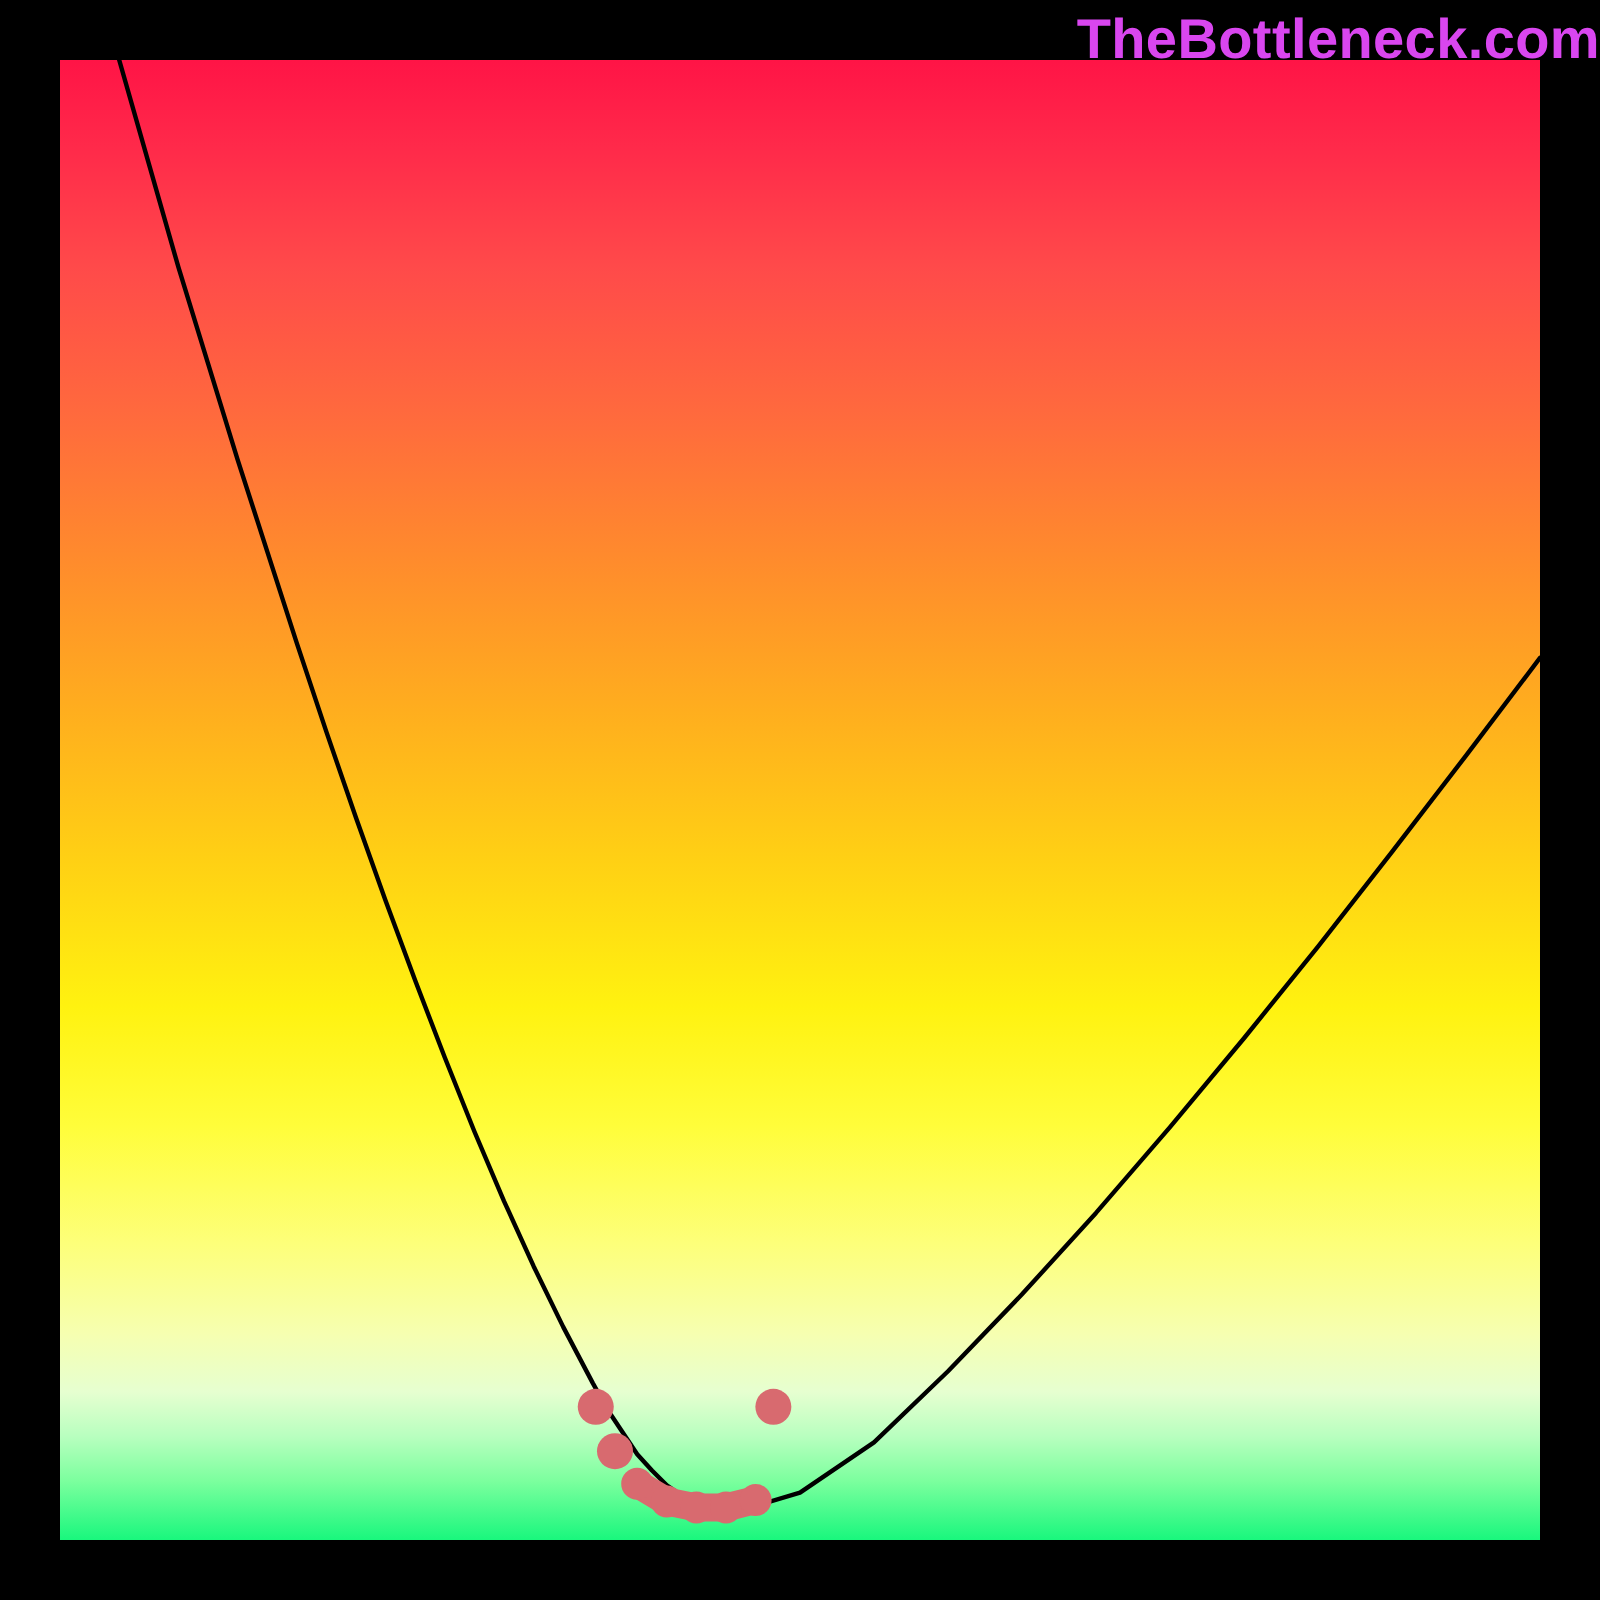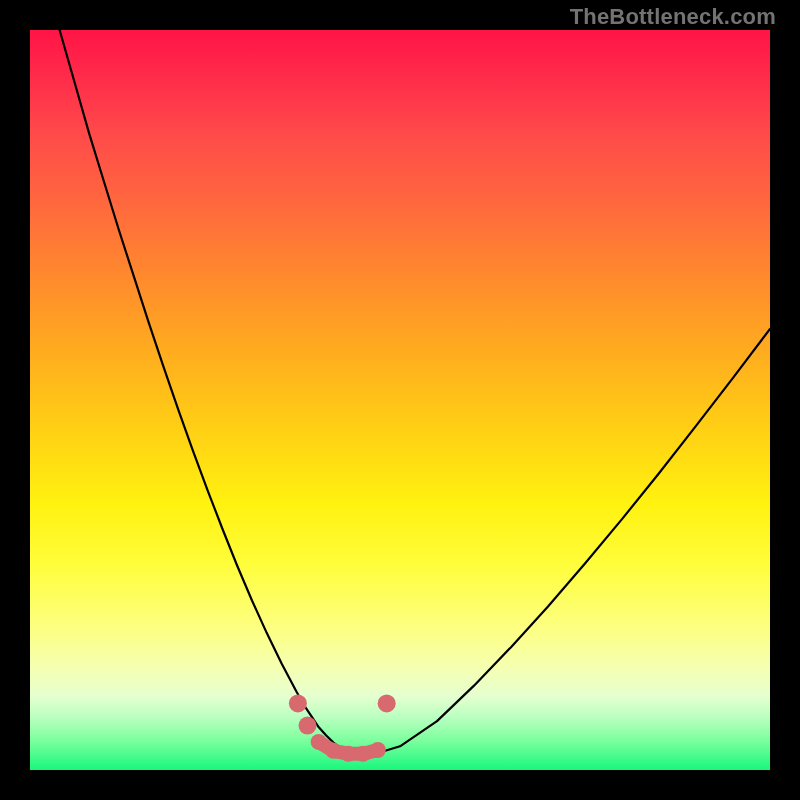--- a/index.html
+++ b/index.html
@@ -13,23 +13,23 @@
   }
   .frame {
     position: relative;
     width: 800px;
     height: 800px;
     background: #000;
   }
   .watermark {
     position: absolute;
     top: 4px;
-    right: 24px;
-    color: #737373;
-    font-size: 22px;
+    right: 0;
+    color: #d946ef;
+    font-size: 28px;
     font-weight: 600;
     letter-spacing: 0.2px;
     z-index: 20;
   }
   .plot {
     position: absolute;
     left: 30px;
     top: 30px;
     width: 740px;
     height: 740px;

